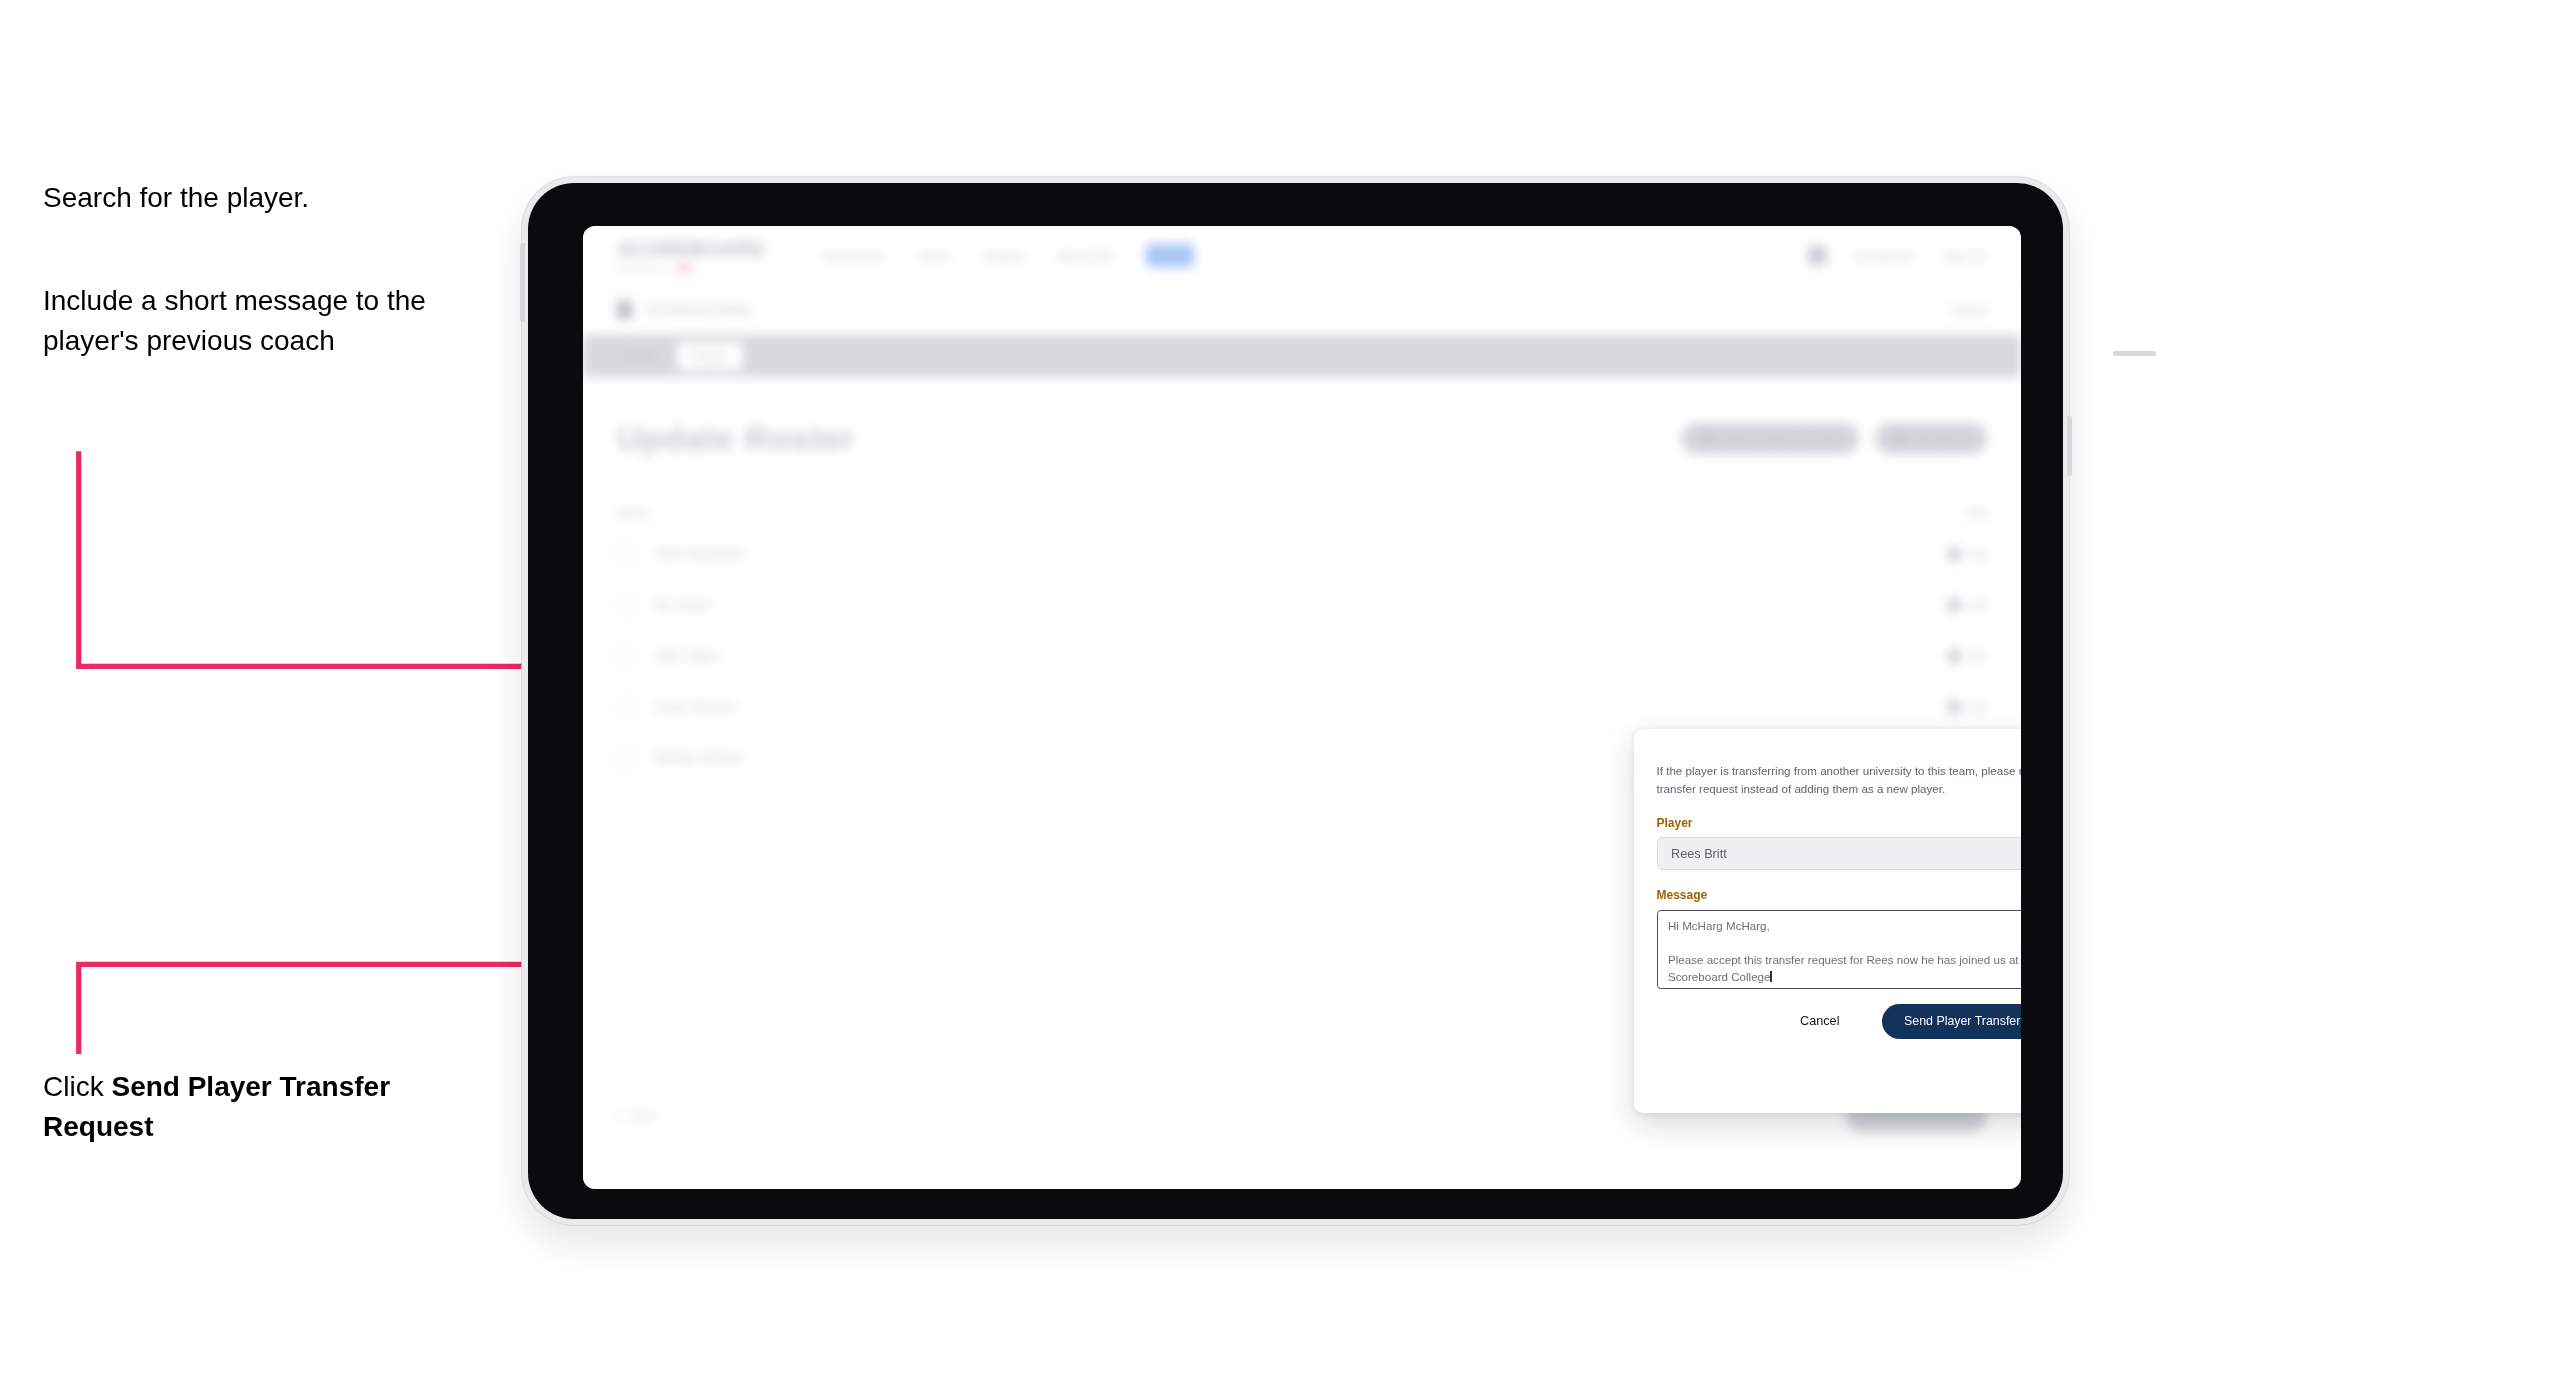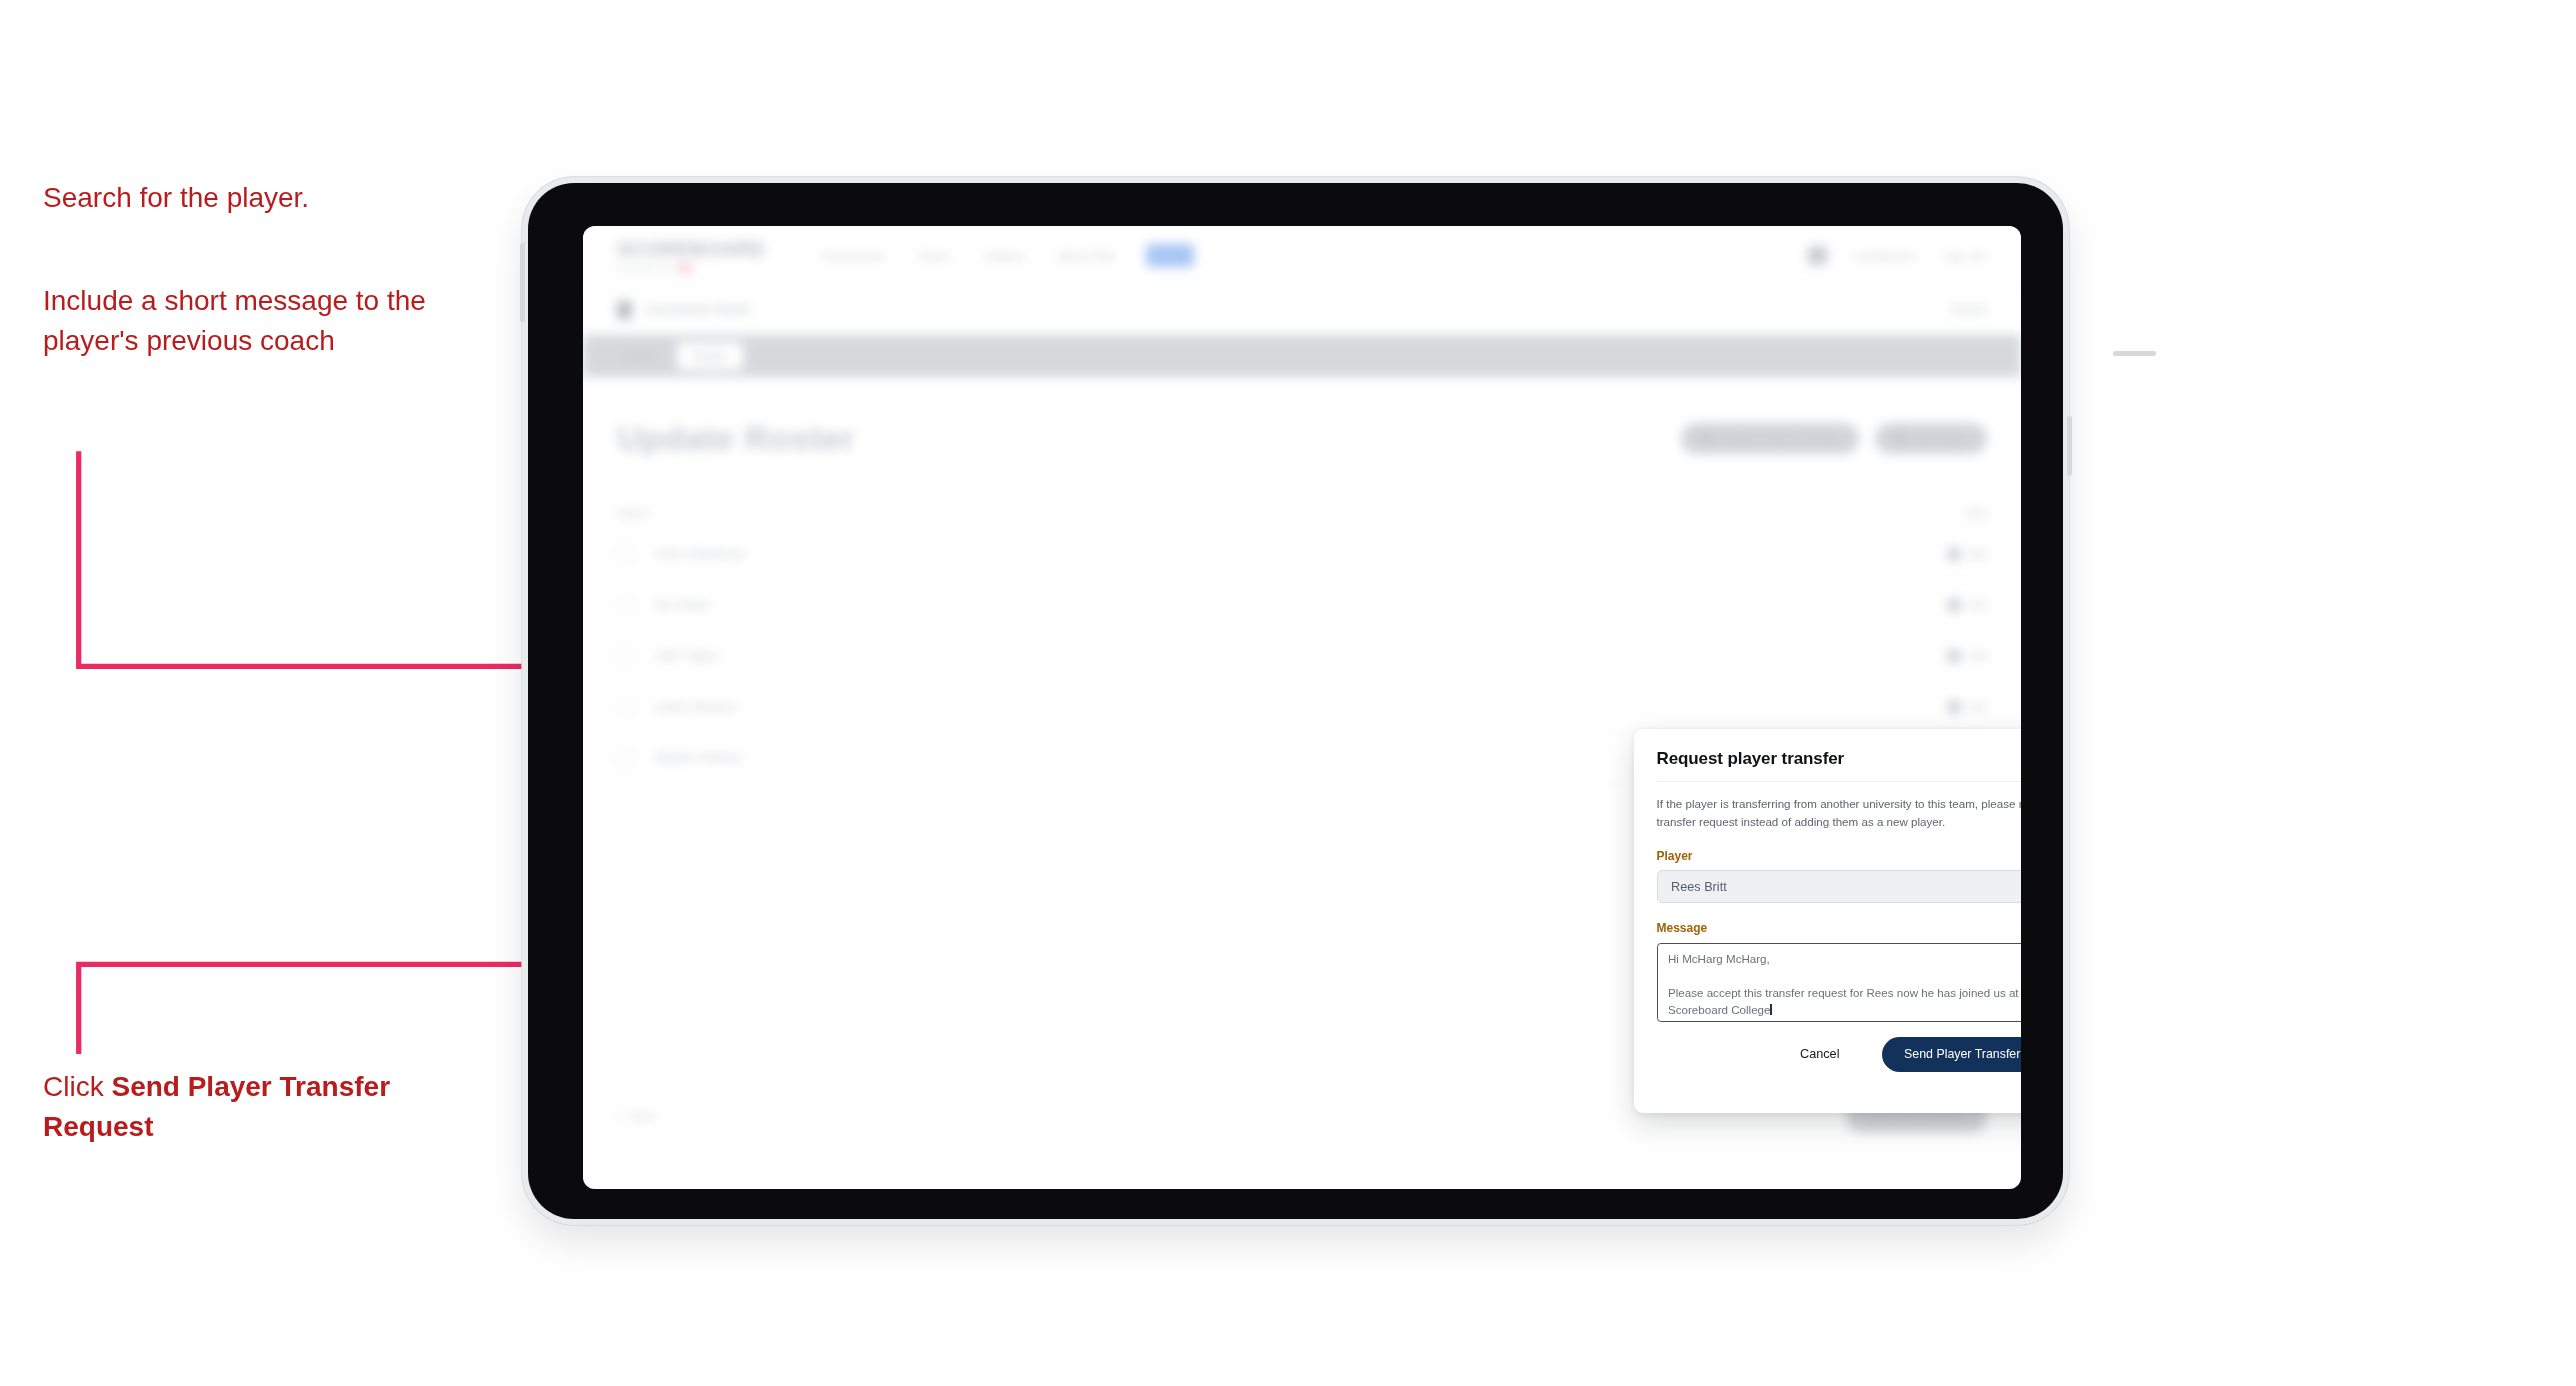--- a/index.html
+++ b/index.html
@@ -7,21 +7,21 @@
     width: 2576px; height: 1386px;
     background: #ffffff;
     font-family: "Liberation Sans", sans-serif;
     overflow: hidden;
   }
   #stage { position: relative; width: 2576px; height: 1386px; background: #fff; }
 
   
   .annot {
     position: absolute;
-    color: #b91c1c;
+    color: #000000;
     font-family: "Liberation Sans", sans-serif;
     line-height: 1.42;
     white-space: pre-wrap;
   }
   #annot-search { left: 43px; top: 178px; font-size: 28px; width: 449px; }
   #annot-message { left: 43px; top: 281px; font-size: 28px; width: 419px; }
   #annot-click  { left: 43px; top: 1067px; font-size: 28px; width: 389px; }
   #annot-click .b { font-weight: bold; }
 
   
@@ -307,24 +307,20 @@
                 <span>Back</span>
               </span>
               <span class="foot-btn">Save And Continue</span>
             </div>
           </div>
 
         </div>
 
         <div id="modal">
 
-          <div class="modal-head">
-            <div class="modal-title">Request player transfer</div>
-
-          </div>
 
           <div class="modal-desc">If the player is transferring from another university to this team, please make a transfer request instead of adding them as a new player.</div>
 
           <div class="field-label">Player</div>
           <div class="player-input">
             <span>Rees Britt</span>
           </div>
 
           <div class="field-label">Message</div>
           <div class="msg-box">

